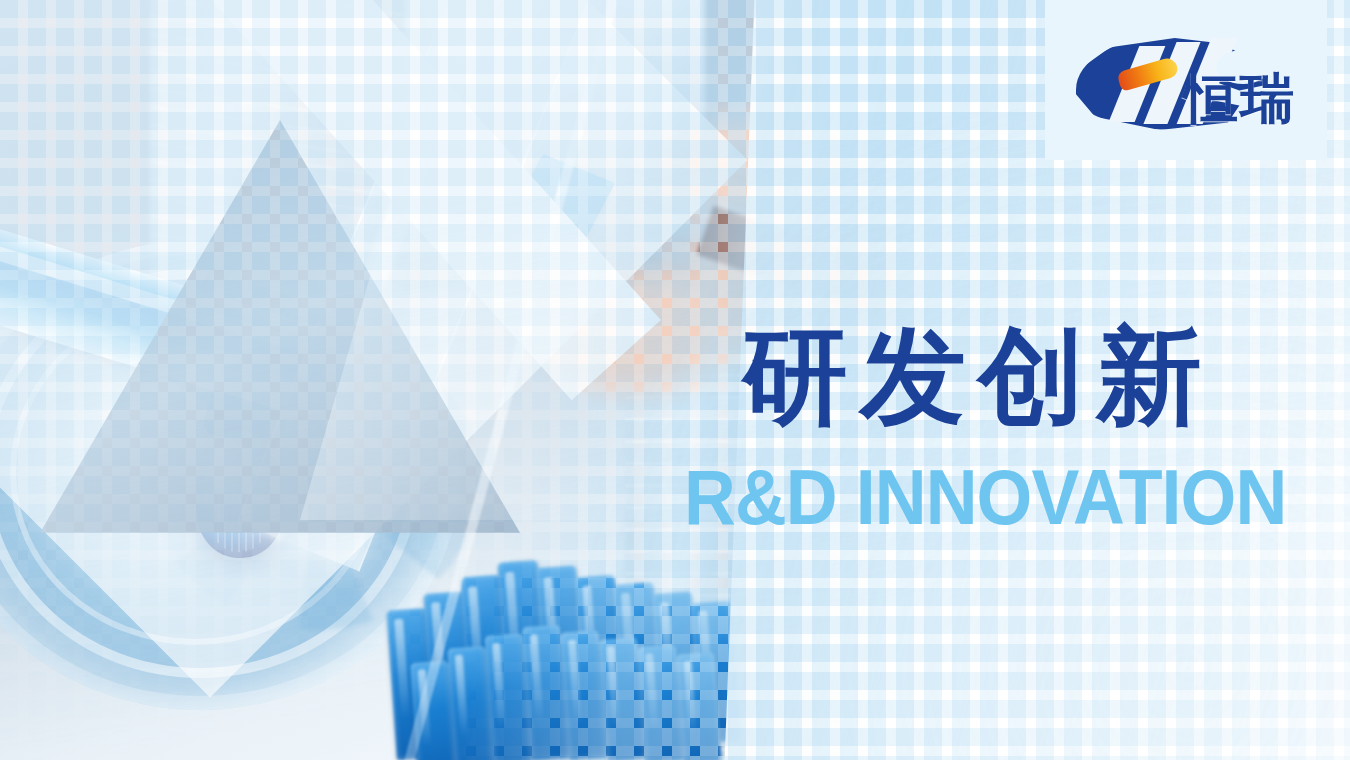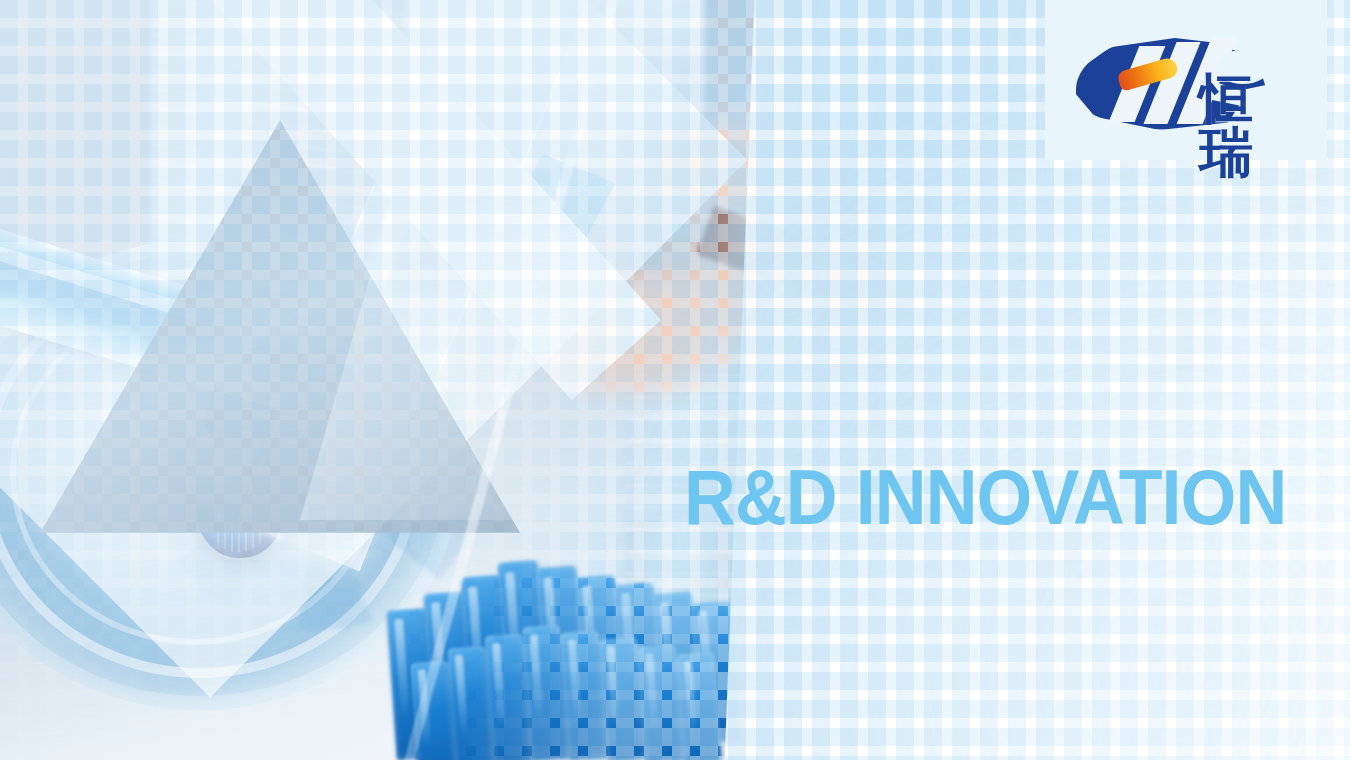--- a/index.html
+++ b/index.html
@@ -279,21 +279,20 @@
   .logo-notch{
     position:absolute;left:150px;top:30px;width:54px;height:34px;
     background:#e9f5fd;border-radius:50%;
   }
   .logo-cn{
     position:absolute;left:118px;top:52px;
     font-family:"DejaVu Sans",sans-serif;
     font-size:54px;font-weight:700;color:#1b4298;
     letter-spacing:2px;line-height:1;
     text-shadow:0 1px 0 rgba(255,255,255,.7);
-    margin-left:15px;
   }
 
   
   .headline{
     position:absolute;left:742px;top:322px;width:608px;
     font-family:"DejaVu Sans","Liberation Sans",sans-serif;
     font-size:106px;font-weight:700;color:#1b4298;
     letter-spacing:12px;line-height:1.04;white-space:nowrap;
   }
   .subhead{
@@ -375,15 +374,16 @@
       <span class="logo-swoosh"></span>
       <span class="logo-stripe ls1"></span>
       <span class="logo-stripe ls2"></span>
       <span class="logo-stripe ls3"></span>
       <span class="logo-flame"></span>
       <span class="logo-notch"></span>
       <span class="logo-cn">恒瑞</span>
     </div>
   </div>
 
+  <div class="headline">研发创新</div>
   <div class="subhead">R&amp;D INNOVATION</div>
 
 </div>
 
 </body></html>

